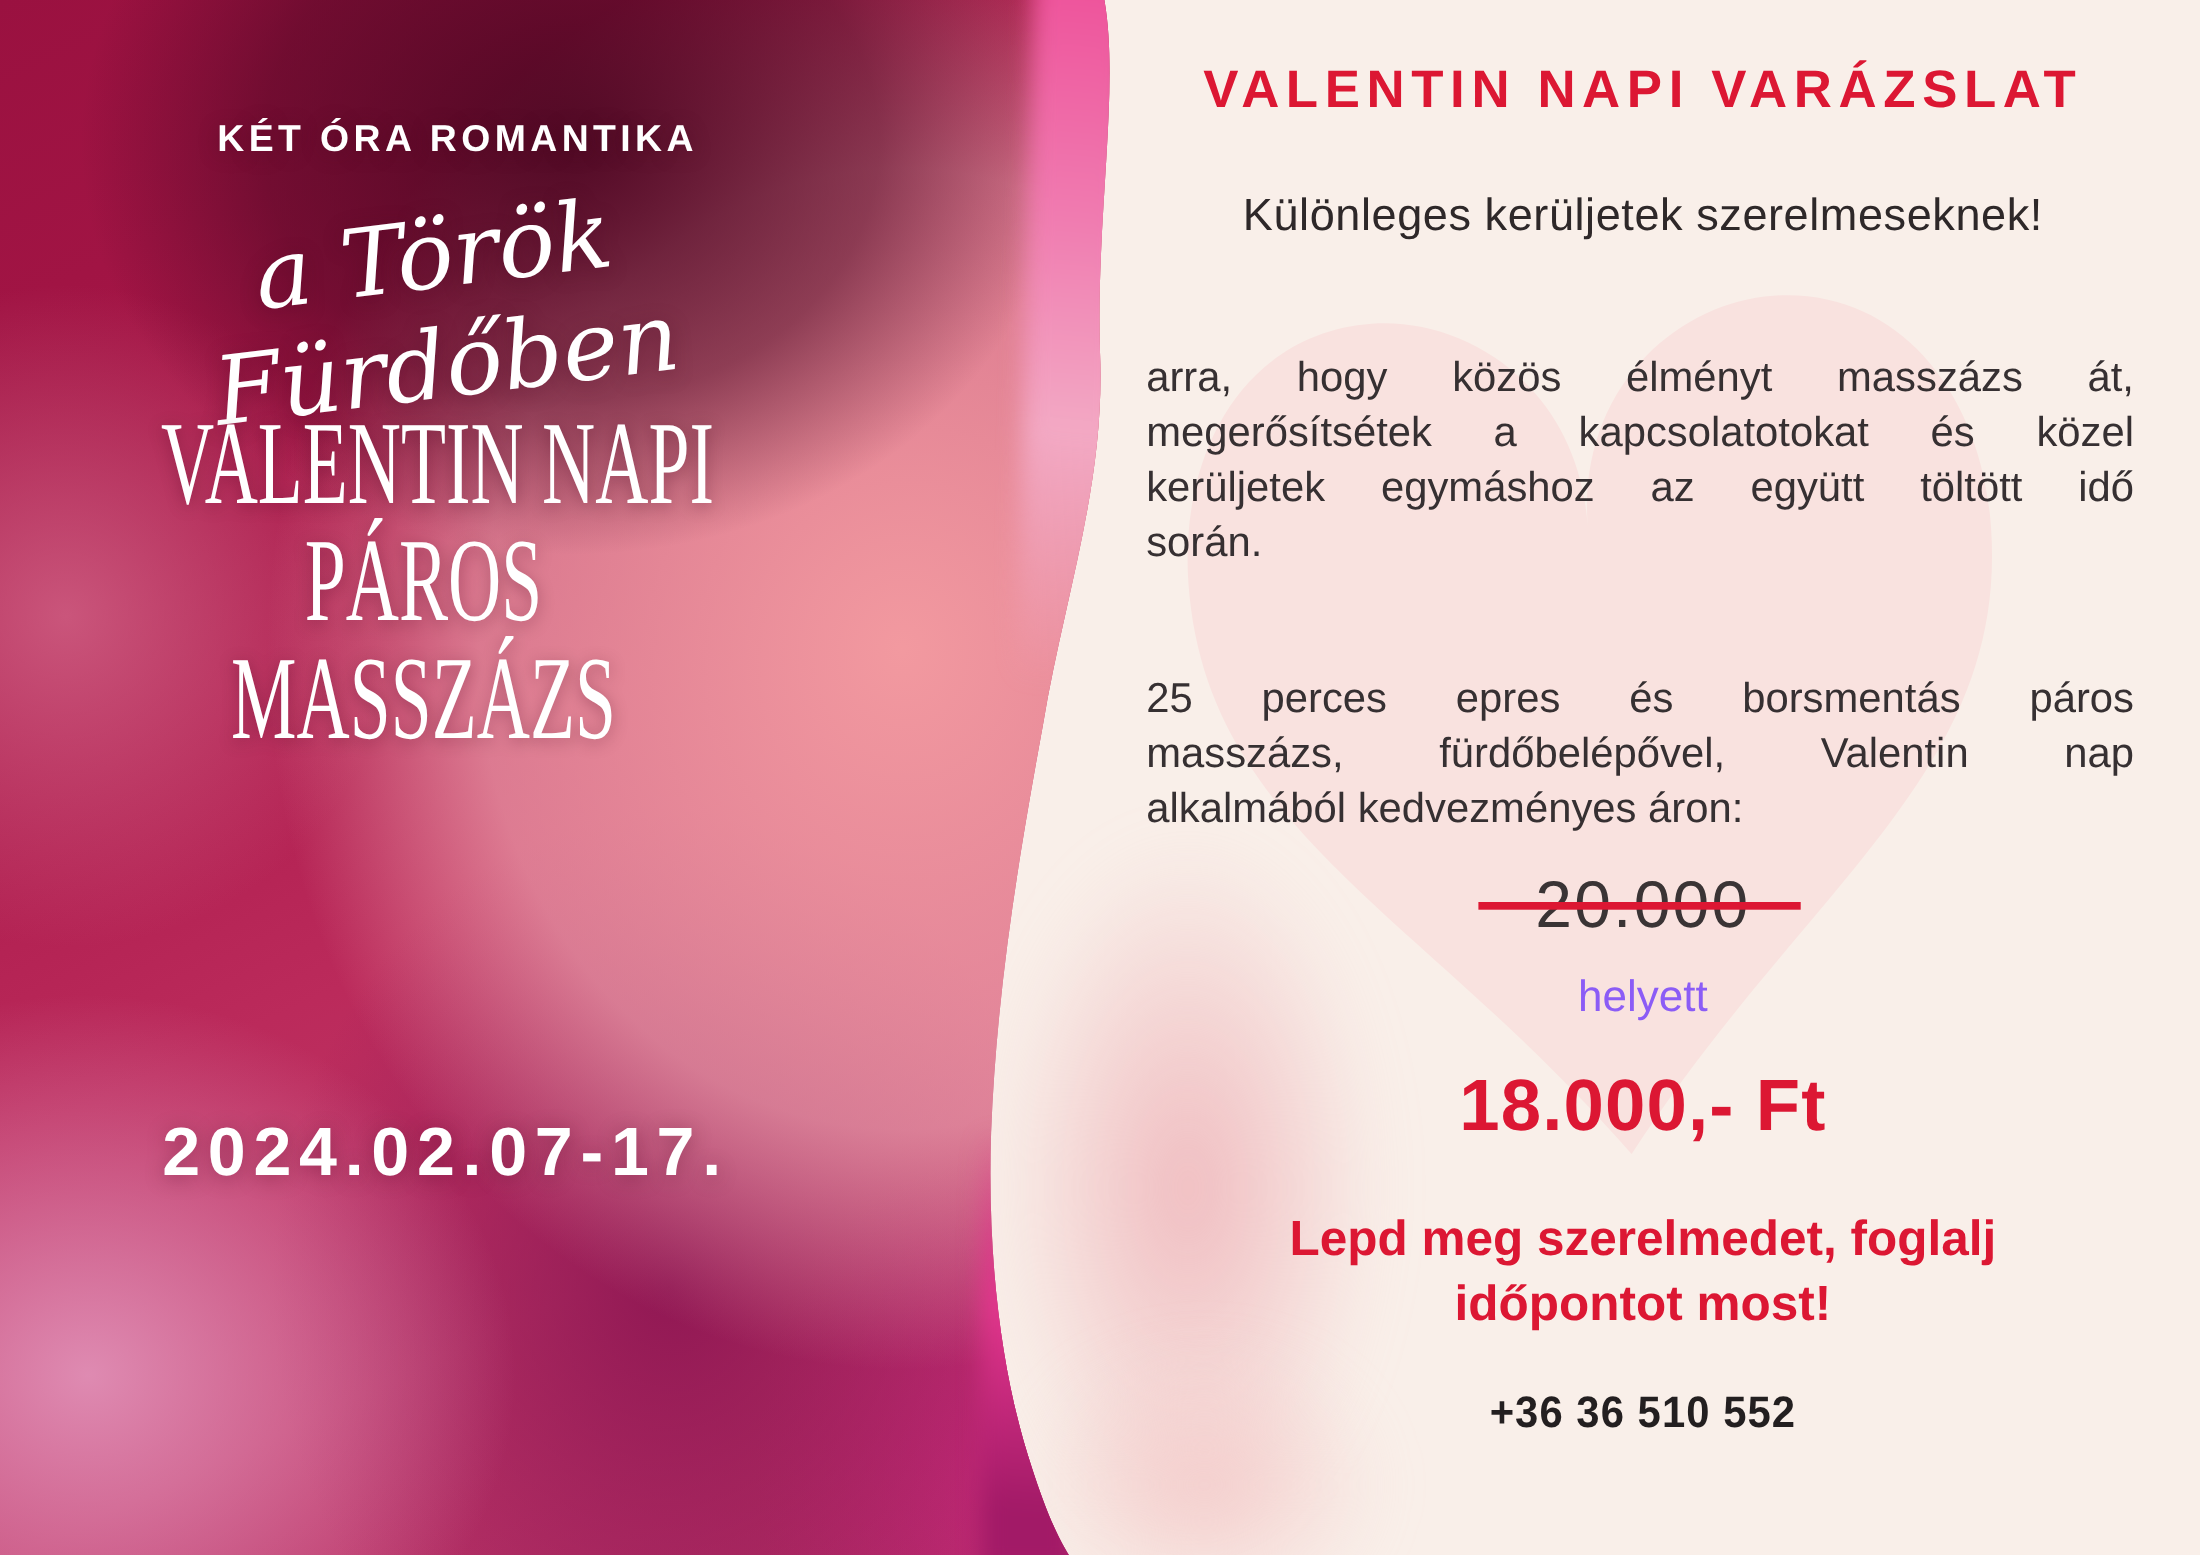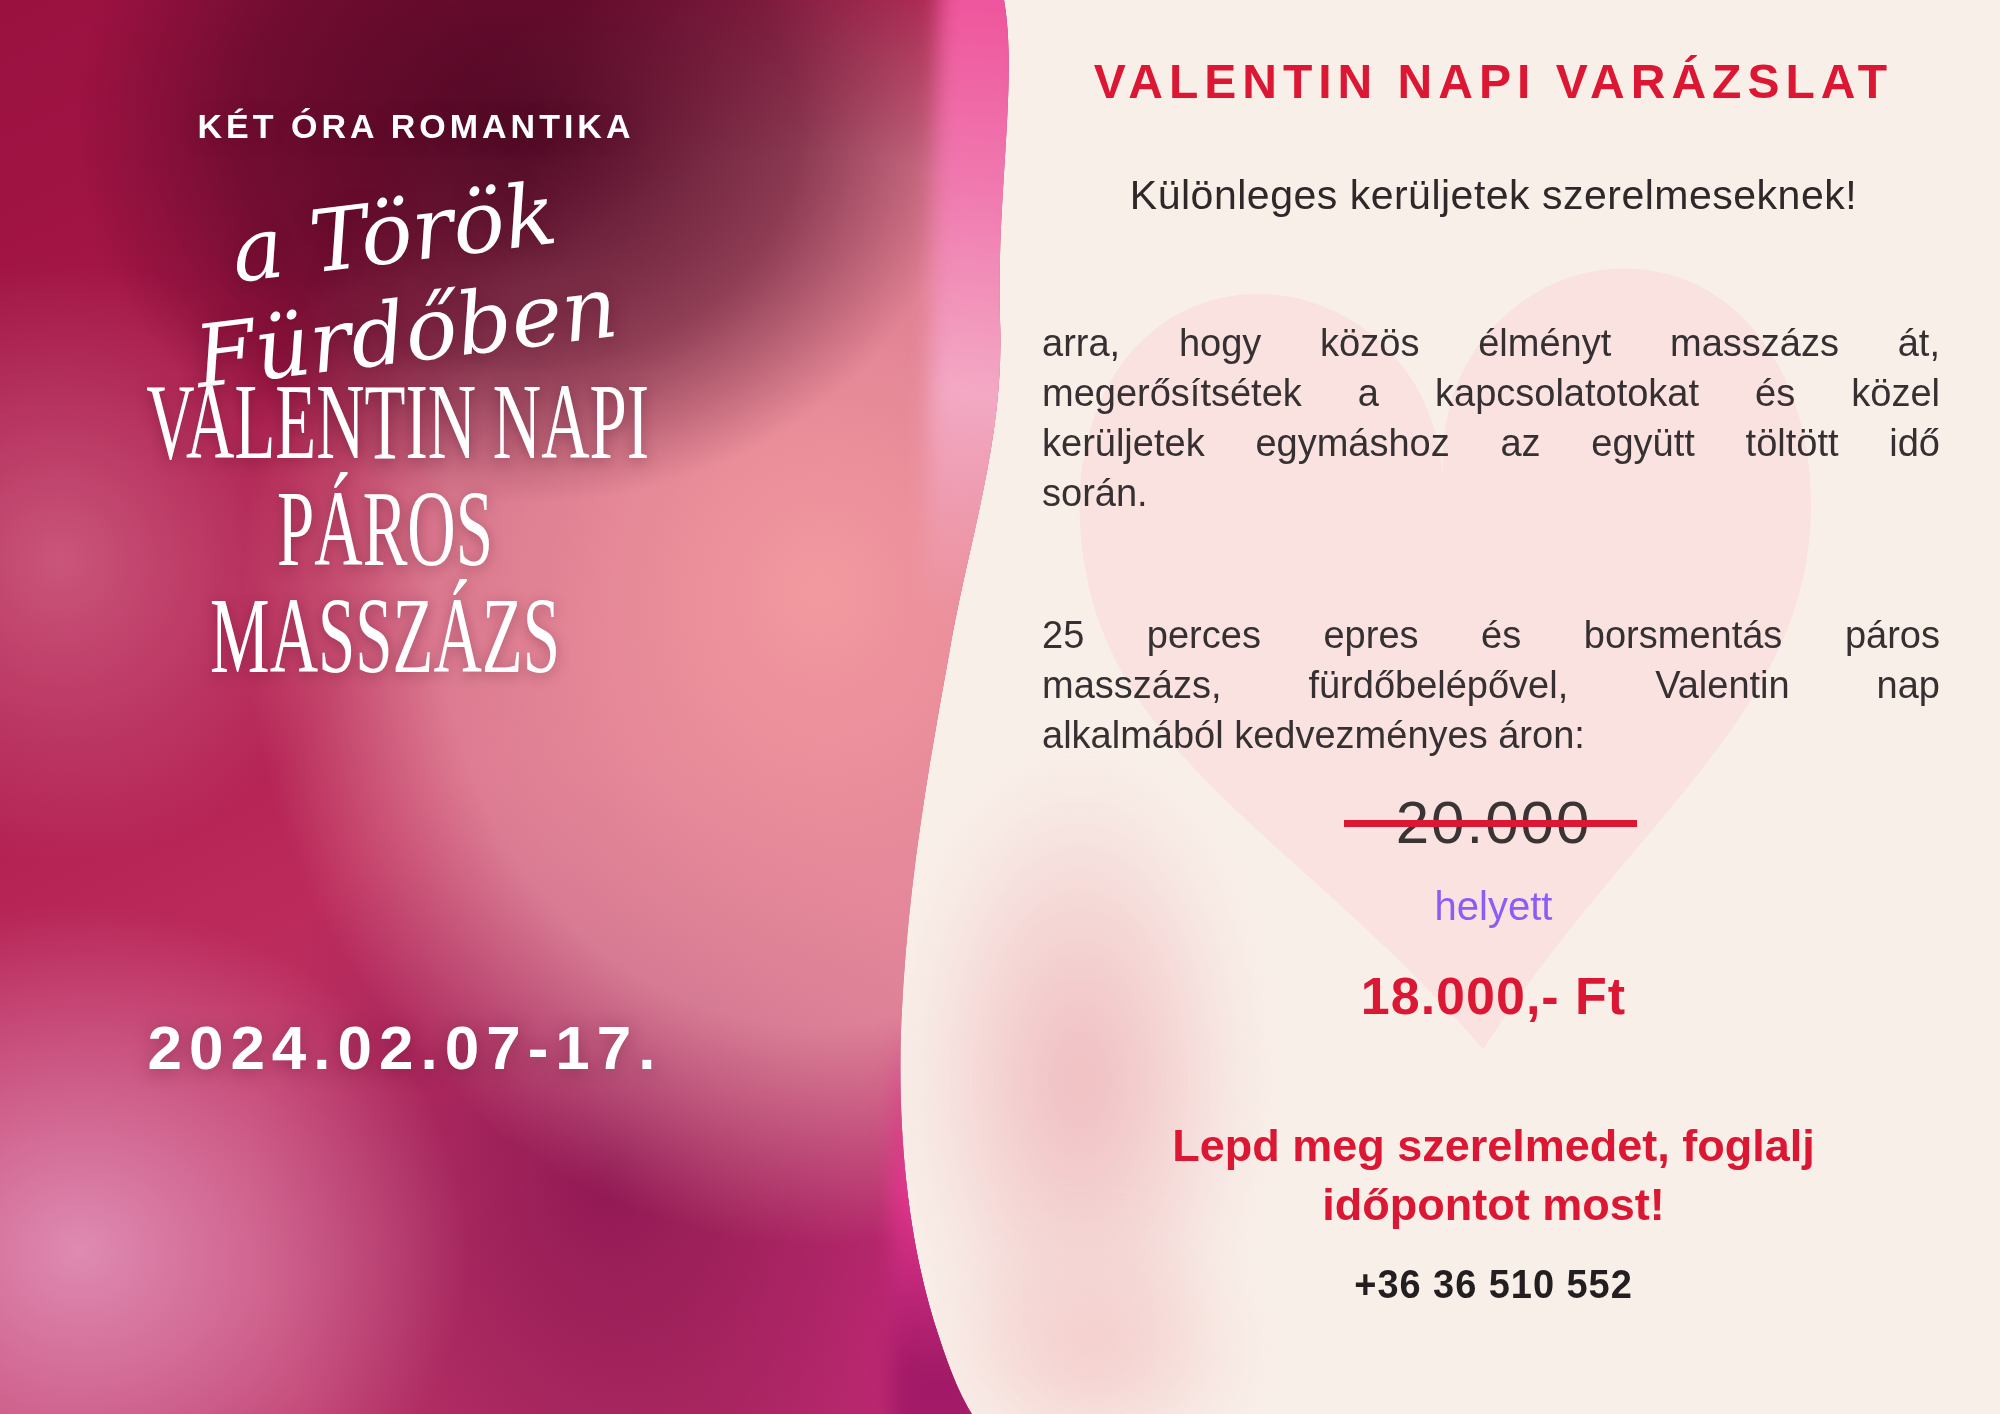--- a/index.html
+++ b/index.html
@@ -65,25 +65,25 @@
   .price-old .strike{
     position:absolute;left:-52px;right:-46px;top:47%;height:7px;
     background:var(--accent-red,#dc1733);
   }
   .price-instead{
     position:absolute;top:884px;left:42px;right:55px;text-align:center;
     font-size:40px;color:#8b5cf6;
   }
   .price-new{
     position:absolute;top:966px;left:42px;right:55px;text-align:center;
-    font-size:52px;font-weight:800;color:var(--accent-red,#dc1733);letter-spacing:1px;
+    font-size:66px;font-weight:800;color:var(--accent-red,#dc1733);letter-spacing:1px;
   }
   .r-cta{
     position:absolute;top:1096px;left:42px;right:55px;text-align:center;
-    font-size:45px;line-height:59px;font-weight:800;color:var(--accent-red,#dc1733);margin-top:20px;
+    font-size:45px;line-height:59px;font-weight:800;color:var(--accent-red,#dc1733);
   }
   .r-phone{
     position:absolute;top:1262px;left:42px;right:55px;text-align:center;
     font-size:40px;font-weight:700;color:#231f20;letter-spacing:1px;
     transform:scaleX(0.95);
   }
 
   
   .photo-panel{
     position:absolute;left:0;top:0;width:1030px;height:1414px;

